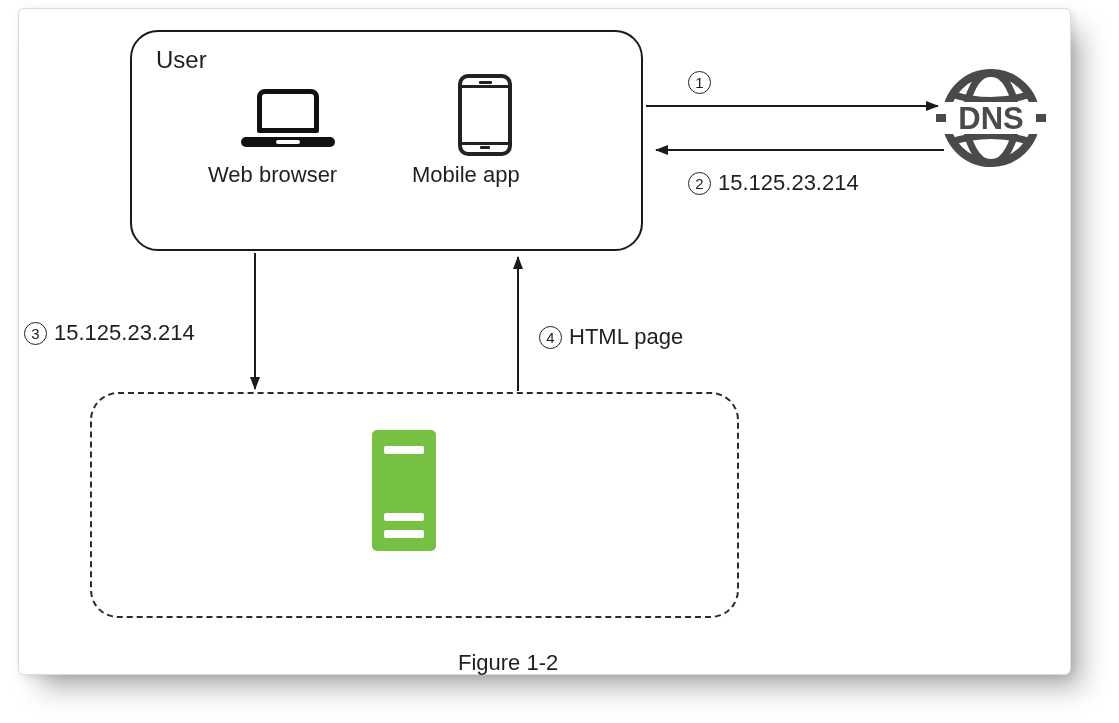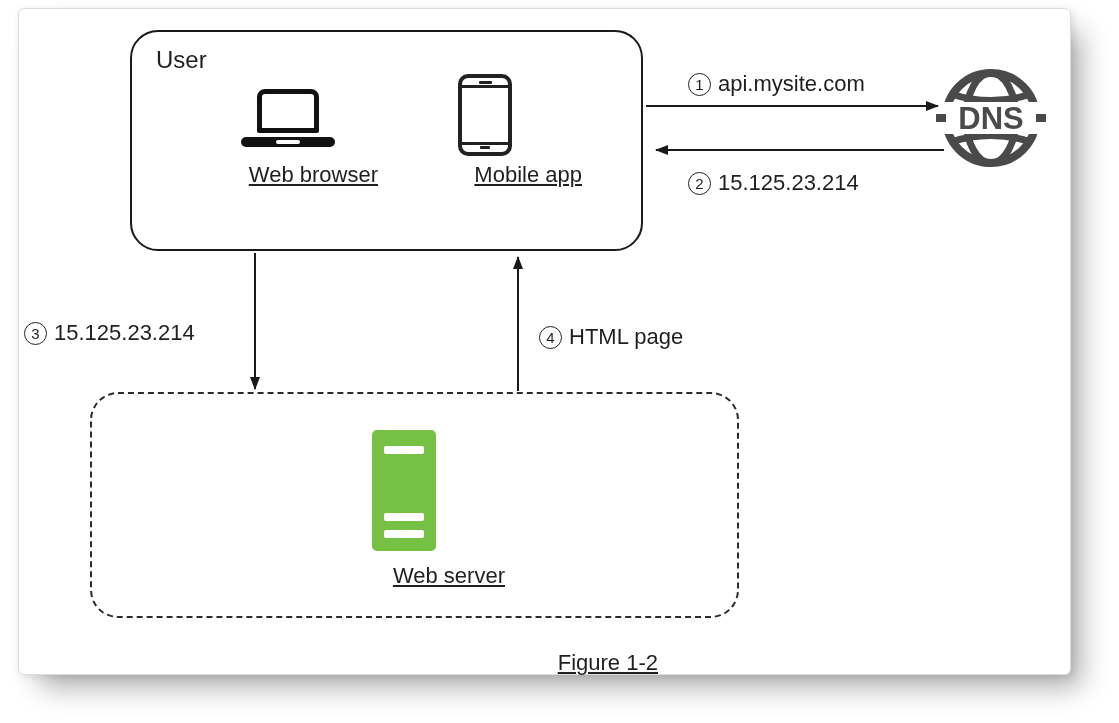--- a/index.html
+++ b/index.html
@@ -7,21 +7,21 @@
               font-family:"Liberation Sans", sans-serif; color:#1f1f1f; }
   .stage { position:relative; width:1119px; height:508px;padding-left:29px; }
 
   
   .card { position:absolute; left:18px; top:8px; width:1053px; height:667px;
           background:#ffffff; border:1px solid #dcdcdc; border-radius:6px;
           box-shadow: 16px 18px 26px -6px rgba(0,0,0,0.32), 2px 2px 8px rgba(0,0,0,0.10); }
 
   .abs { position:absolute; }
   .lbl { font-size:22px; line-height:26px; color:#1f1f1f; white-space:nowrap; }
-  .center { text-align:right;text-decoration:underline; }
+  .center { text-align:left; }
 
   
   .user-box { left:130px; top:30px; width:513px; height:221px;
               border:2.5px solid #1a1a1a; border-radius:28px; background:#fff; }
   .user-title { left:156px; top:46px; font-size:24px; line-height:28px; }
 
   
   .laptop { left:241px; top:89px; width:94px; height:58px; }
   .laptop-screen { position:absolute; left:16px; top:0; width:62px; height:44px;
                    border:5px solid #111; border-radius:8px 8px 2px 2px; background:#fff; }
@@ -117,38 +117,36 @@
       </marker>
     </defs>
     <line x1="646" y1="106" x2="938" y2="106" stroke="#1a1a1a" stroke-width="2" marker-end="url(#ah)"></line>
     <line x1="944" y1="150" x2="656" y2="150" stroke="#1a1a1a" stroke-width="2" marker-end="url(#ah)"></line>
     <line x1="255" y1="253" x2="255" y2="389" stroke="#1a1a1a" stroke-width="2" marker-end="url(#ah)"></line>
     <line x1="518" y1="391" x2="518" y2="257" stroke="#1a1a1a" stroke-width="2" marker-end="url(#ah)"></line>
   </svg>
 
   <div class="abs lbl step step1">
     <span class="step-num">1</span>
-    <span>api.mysite.com</span>
   </div>
   <div class="abs lbl step step2">
     <span class="step-num">2</span>
     <span>15.125.23.214</span>
   </div>
   <div class="abs lbl step step3">
     <span class="step-num">3</span>
     <span>15.125.23.214</span>
   </div>
   <div class="abs lbl step step4">
     <span class="step-num">4</span>
     <span>HTML page</span>
   </div>
 
   <div class="abs server-box"></div>
   <div class="abs server-icon">
     <div class="server-bar b1"></div>
     <div class="server-bar b2"></div>
     <div class="server-bar b3"></div>
   </div>
-  <div class="abs lbl center web-server-label">Web server</div>
 
   <div class="abs lbl center figure-caption">Figure 1-2</div>
 
 </div>
 
 </body></html>

